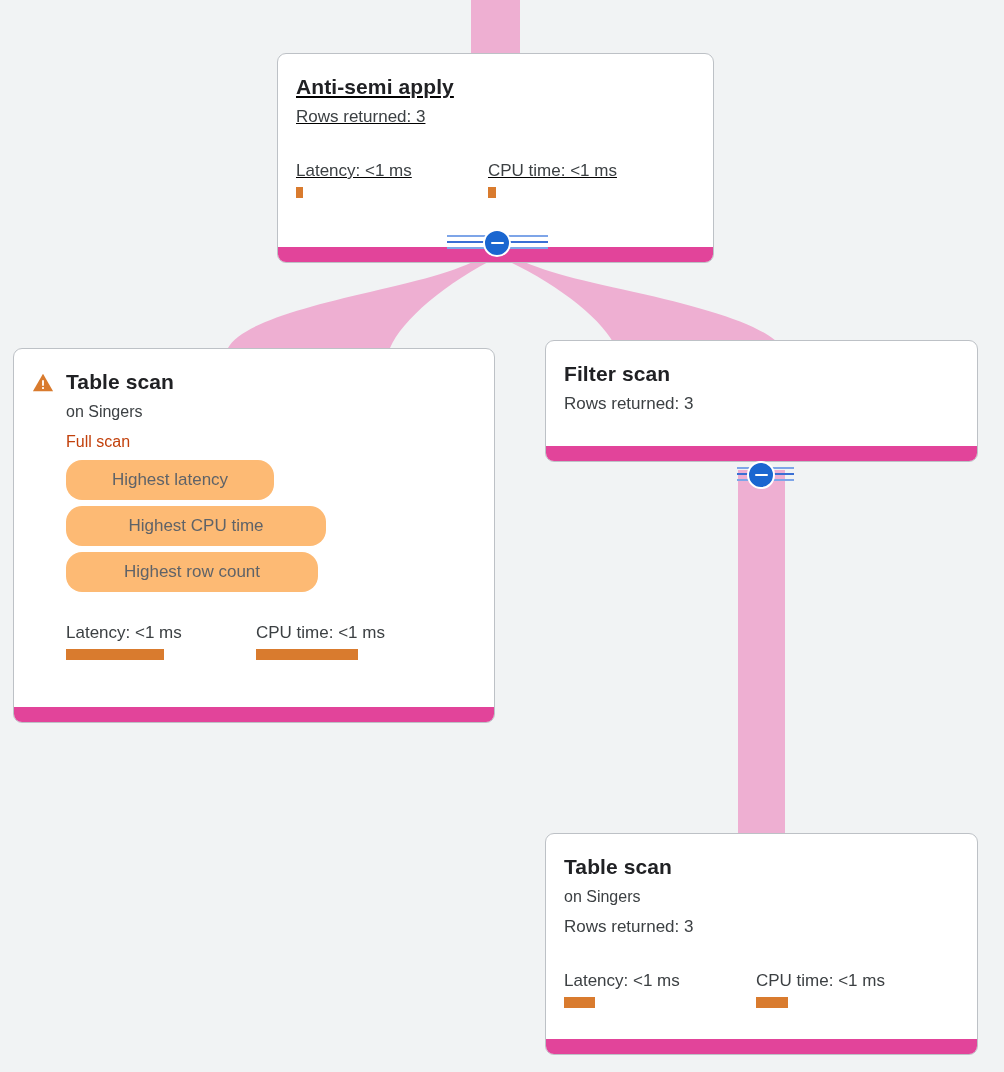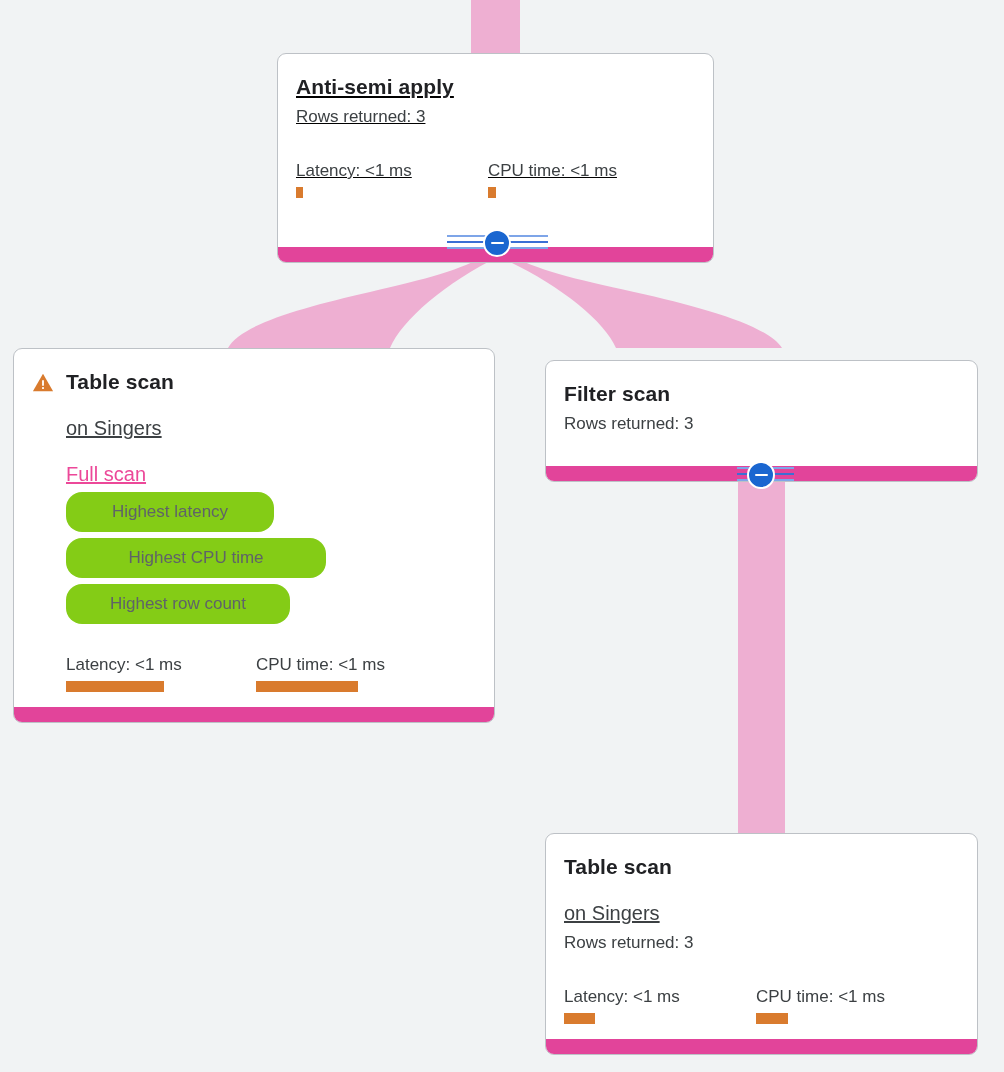--- a/index.html
+++ b/index.html
@@ -61,47 +61,46 @@
     margin-top: 3px;
   }
   .node-title {
     font-size: 21px;
     font-weight: bold;
     color: #202124;
     line-height: 26px;
     letter-spacing: 0.1px;
   }
   .node-sub {
-    font-size: 20px;
+    font-size: 16px;
     color: #3c4043;
     line-height: 26px;
-    margin-top: 20px;
-    text-decoration: underline;
+    margin-top: 4px;
   }
   .node-sub.muted {
-    color: #ec4899;
+    color: #c2410c;
   }
   .chips {
     margin-top: 5px;
   }
   .chip {
     display: block;
-    background: #84cc16;
+    background: #fdba74;
     color: #5f6368;
     font-size: 17px;
     line-height: 22px;
     border-radius: 16px;
     padding: 9px 26px;
     margin-bottom: 6px;
     text-align: center;
     box-sizing: border-box;
   }
   .chip-w1 { width: 208px; }
   .chip-w2 { width: 260px; }
-  .chip-w3 { width: 224px; }
+  .chip-w3 { width: 252px; }
   .rows-line {
     font-size: 17px;
     color: #3c4043;
     line-height: 26px;
     margin-top: 4px;
   }
   .metrics {
     display: flex;
     margin-top: 30px;
   }
@@ -242,21 +241,21 @@
           <div class="metric">
             <div class="metric-label">CPU time: &lt;1 ms</div>
             <div class="metric-bar" style="width:102px;"></div>
           </div>
         </div>
       </div>
     </div>
     <div class="card-footer-bar"></div>
   </div>
 
-  <div class="node-card" style="left:545px; top:360px; width:433px; height:122px;">
+  <div class="node-card" style="left:545px; top:340px; width:433px; height:122px;">
     <div class="card-body">
       <div class="node-title-row">
         <div class="node-title">Filter scan</div>
       </div>
       <div class="rows-line">Rows returned: 3</div>
     </div>
     <div class="card-footer-bar"></div>
   </div>
 
   <div class="toggle-rails" style="left:737px; top:467px; width:22px;">

